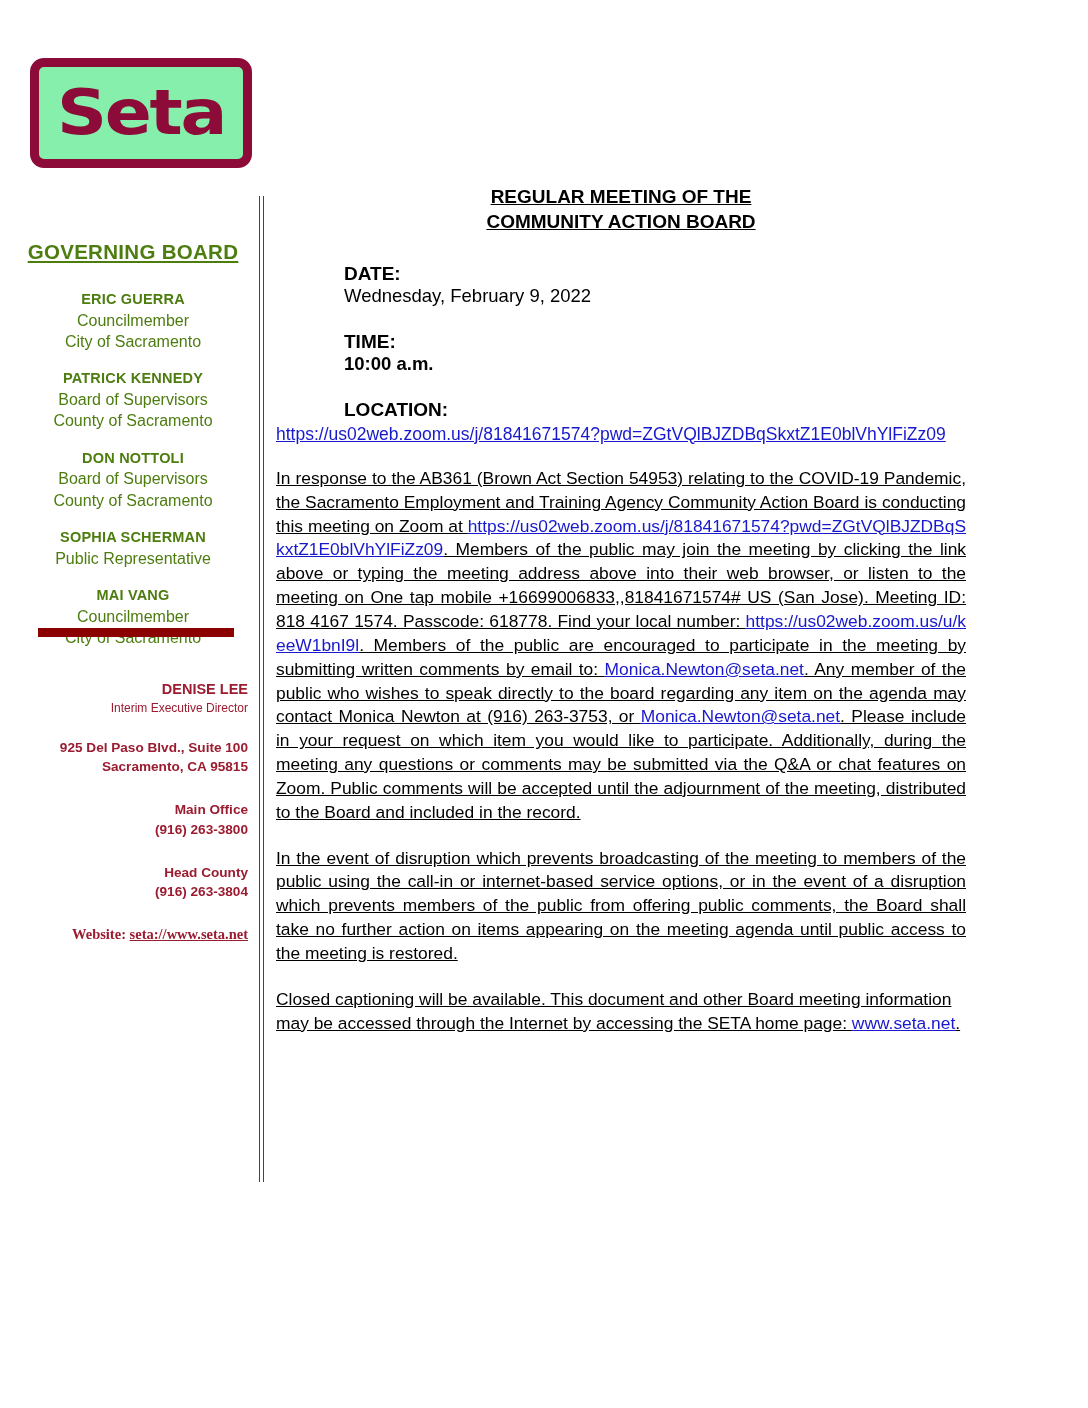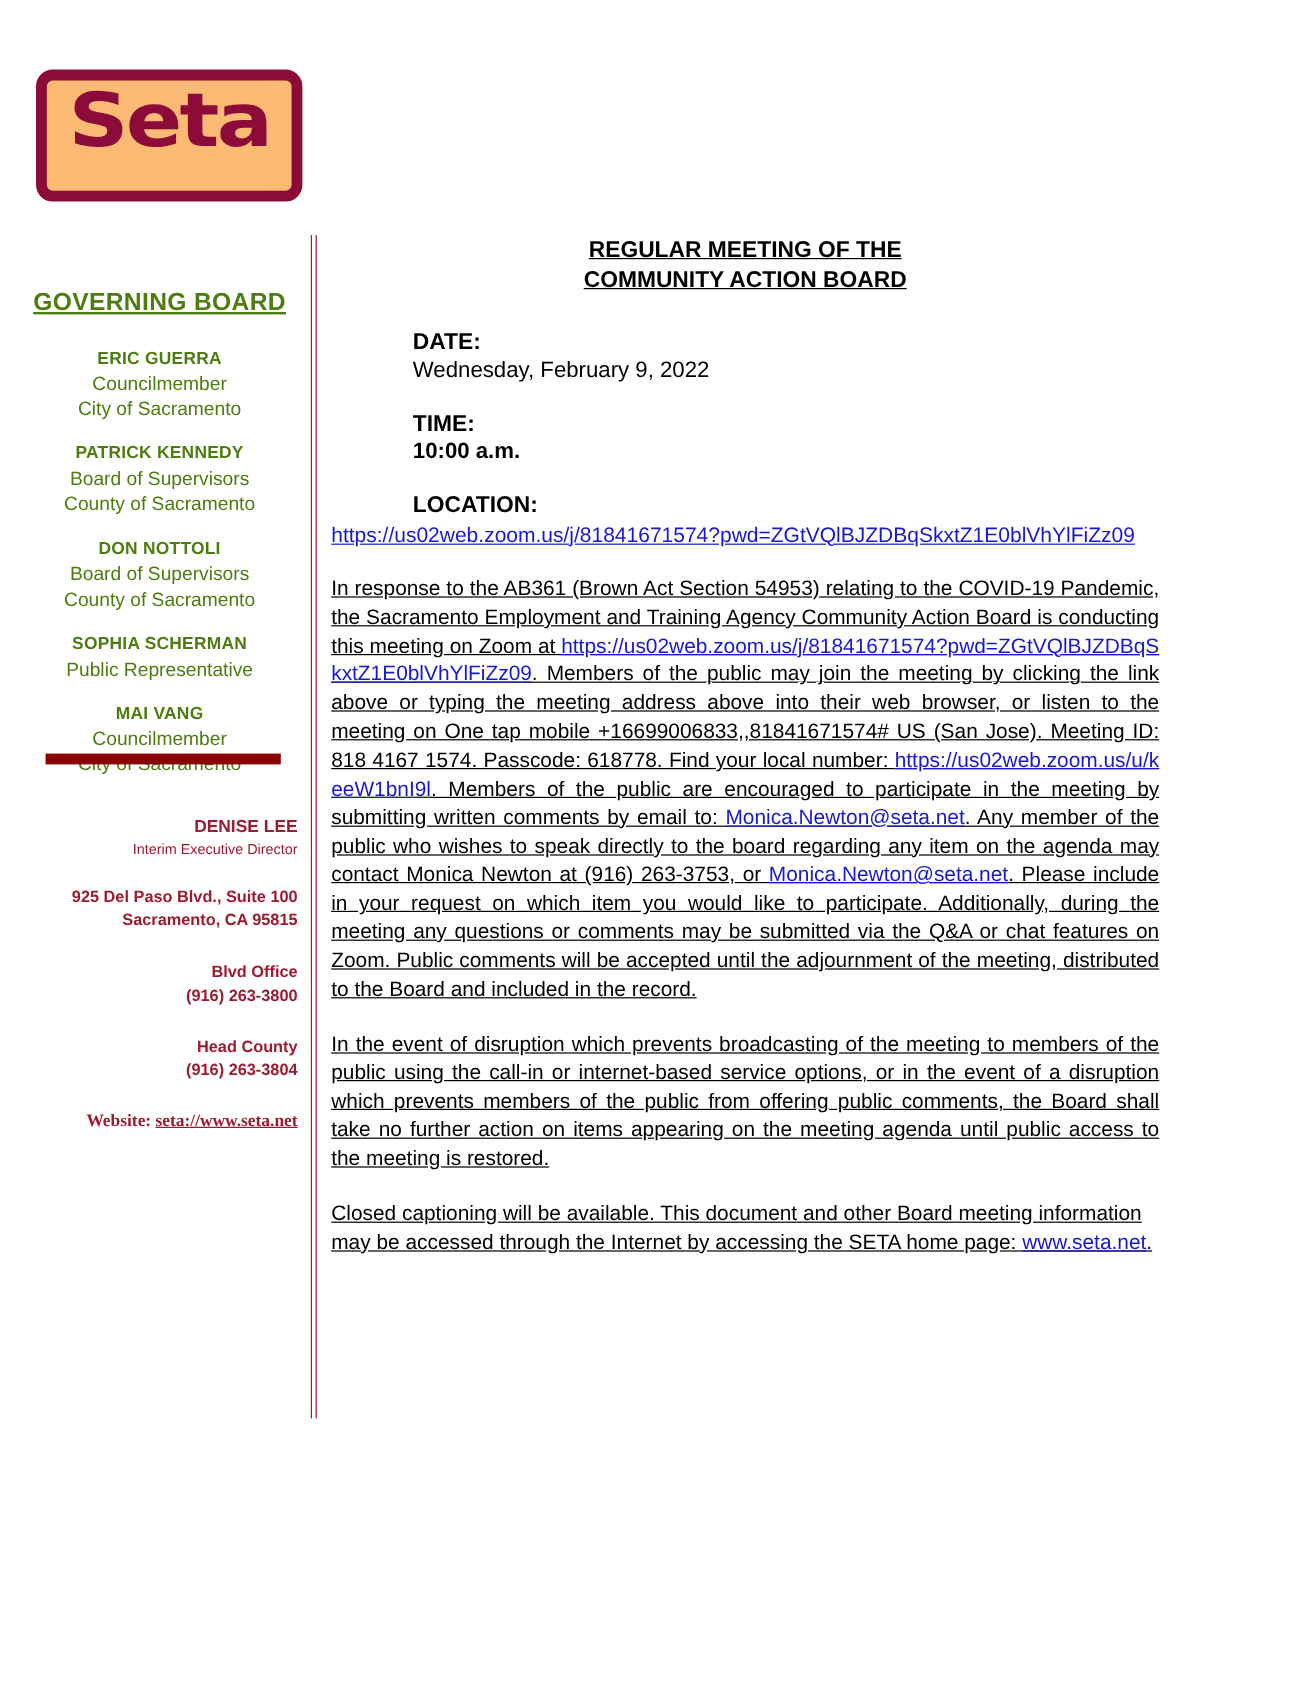--- a/index.html
+++ b/index.html
@@ -23,23 +23,23 @@
     top: 58px;
     display: flex;
     align-items: flex-start;
   }
   #logo-mark {
     width: 222px;
     height: 110px;
     border: 9px solid #8C0B38;
     border-radius: 14px;
     box-sizing: border-box;
-    background: #fdba74;
+    background: #86efac;
     display: flex;
-    align-items: flex-start;
+    align-items: center;
     justify-content: center;
     padding: 3px;
   }
   #logo-wordmark {
     font-family: "DejaVu Sans", sans-serif;
     font-weight: bold;
     font-size: 62px;
     letter-spacing: -2px;
     color: #8C0B38;
     line-height: 1;
@@ -144,21 +144,21 @@
     margin-top: 6px;
   }
   #website-line .url {
     text-decoration: underline;
   }
 
   
   #main {
     position: absolute;
     left: 276px;
-    top: 196px;
+    top: 184px;
     width: 690px;
   }
   #doc-title {
     text-align: center;
     font-size: 19px;
     font-weight: bold;
     line-height: 1.33;
     margin-bottom: 28px;
   }
   #doc-title span {
@@ -265,21 +265,21 @@
 <div id="sidebar-lower">
   <div id="director-name">DENISE LEE</div>
   <div id="director-title">Interim Executive Director</div>
 
   <div id="address-block">
     <div>925 Del Paso Blvd., Suite 100</div>
     <div>Sacramento, CA 95815</div>
   </div>
 
   <div class="phone-block">
-    <div>Blvd Office</div>
+    <div>Main Office</div>
     <div>(916) 263-3800</div>
   </div>
 
   <div class="phone-block">
     <div>Head County</div>
     <div>(916) 263-3804</div>
   </div>
 
   <div id="website-line">
     <span>Website:</span>

